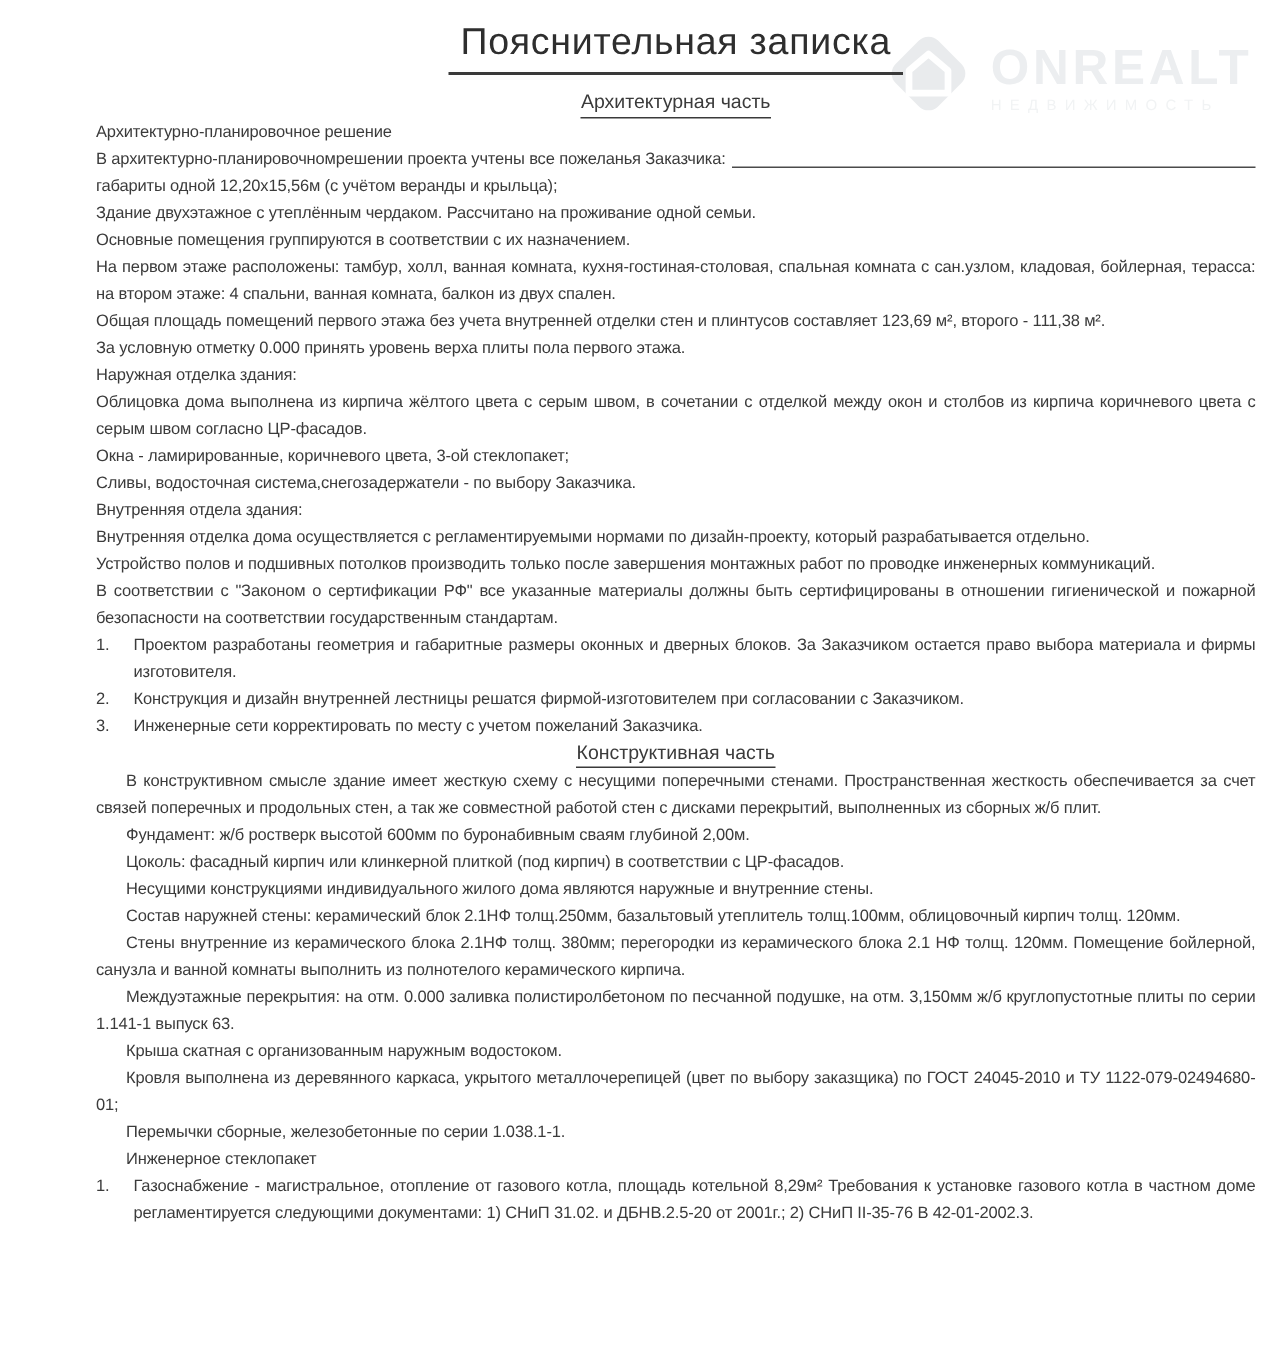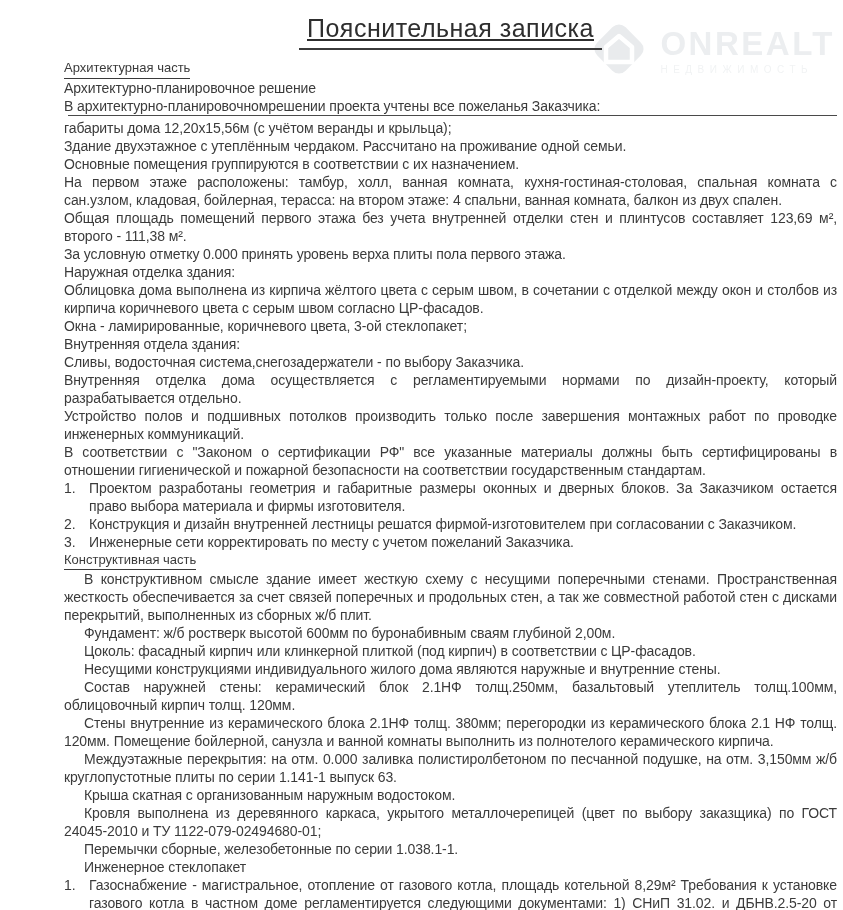--- a/index.html
+++ b/index.html
@@ -28,33 +28,33 @@
   .sub {
     font-size:10px; font-weight:400; letter-spacing:5.5px;
     color:#f1f3f4; margin-top:4px;
   }
   
   .title {
     margin:0 0 9px 0; text-align:center;
     font-size:25px; font-weight:400; letter-spacing:0.5px;
     color:#2e2e2e; position:relative; z-index:1;
   }
-  .title .u { display:inline-block; border-bottom:2px solid #3a3a3a; padding:0 8px 5px 8px;text-decoration:underline; }
+  .title .u { display:inline-block; border-bottom:2px solid #3a3a3a; padding:0 8px 5px 8px; }
   
   .section-heading {
-    font-size:13px; line-height:18px; font-weight:400;
+    text-align:center; font-size:13px; line-height:18px; font-weight:400;
   }
   .section-heading span { display:inline-block; border-bottom:1.4px solid #3a3a3a; padding-bottom:0.5px; }
   
   .p, .li {
-    font-size:14px; line-height:18px; letter-spacing:-0.1px;
+    font-size:11px; line-height:18px; letter-spacing:-0.1px;
     text-align:justify;
   }
   .p.indent { text-indent:20px; }
-  .p.with-rule { display:flex; text-align:left;flex-direction:column; }
+  .p.with-rule { display:flex; text-align:left; }
   .p.with-rule .txt { white-space:nowrap; }
   .p.with-rule .fill { flex:1; border-bottom:1.4px solid #4a4a4a; margin:0 0 3px 4px; }
   .li { display:flex; }
   .li .num { width:25px; flex-shrink:0; }
   .li .txt { flex:1; text-align:justify; }
 </style>
 </head>
 <body>
 
 <div class="page">
@@ -74,31 +74,31 @@
 
   <h1 class="title"><span class="u">Пояснительная записка</span></h1>
 
   <main id="doc-body">
       <div class="section-heading"><span>Архитектурная часть</span></div>
       <div class="p"><span class="txt">Архитектурно-планировочное решение</span></div>
       <div class="p with-rule">
         <span class="txt">В архитектурно-планировочномрешении проекта учтены все пожеланья Заказчика:</span>
         <span class="fill"></span>
       </div>
-      <div class="p"><span class="txt">габариты дома 12,20х15,56м (с учётом веранды и крыльца);</span></div>
+      <div class="p"><span class="txt">габариты одной 12,20х15,56м (с учётом веранды и крыльца);</span></div>
       <div class="p"><span class="txt">Здание двухэтажное с утеплённым чердаком. Рассчитано на проживание одной семьи.</span></div>
       <div class="p"><span class="txt">Основные помещения группируются в соответствии с их назначением.</span></div>
       <div class="p"><span class="txt">На первом этаже расположены: тамбур, холл, ванная комната, кухня-гостиная-столовая, спальная комната с сан.узлом, кладовая, бойлерная, терасса: на втором этаже: 4 спальни, ванная комната, балкон из двух спален.</span></div>
       <div class="p"><span class="txt">Общая площадь помещений первого этажа без учета внутренней отделки стен и плинтусов составляет 123,69 м², второго - 111,38 м².</span></div>
       <div class="p"><span class="txt">За условную отметку 0.000 принять уровень верха плиты пола первого этажа.</span></div>
       <div class="p"><span class="txt">Наружная отделка здания:</span></div>
       <div class="p"><span class="txt">Облицовка дома выполнена из кирпича жёлтого цвета с серым швом, в сочетании с отделкой между окон и столбов из кирпича коричневого цвета с серым швом согласно ЦР-фасадов.</span></div>
       <div class="p"><span class="txt">Окна - ламирированные, коричневого цвета, 3-ой стеклопакет;</span></div>
+      <div class="p"><span class="txt">Сливы, водосточная система,снегозадержатели - по выбору Заказчика.</span></div>
       <div class="p"><span class="txt">Внутренняя отдела здания:</span></div>
-      <div class="p"><span class="txt">Сливы, водосточная система,снегозадержатели - по выбору Заказчика.</span></div>
       <div class="p"><span class="txt">Внутренняя отделка дома осуществляется с регламентируемыми нормами по дизайн-проекту, который разрабатывается отдельно.</span></div>
       <div class="p"><span class="txt">Устройство полов и подшивных потолков производить только после завершения монтажных работ по проводке инженерных коммуникаций.</span></div>
       <div class="p"><span class="txt">В соответствии с "Законом о сертификации РФ" все указанные материалы должны быть сертифицированы в отношении гигиенической и пожарной безопасности на соответствии государственным стандартам.</span></div>
       <div class="li">
         <span class="num">1.</span>
         <span class="txt">Проектом разработаны геометрия и габаритные размеры оконных и дверных блоков. За Заказчиком остается право выбора материала и фирмы изготовителя.</span>
       </div>
       <div class="li">
         <span class="num">2.</span>
         <span class="txt">Конструкция и дизайн внутренней лестницы решатся фирмой-изготовителем при согласовании с Заказчиком.</span>

